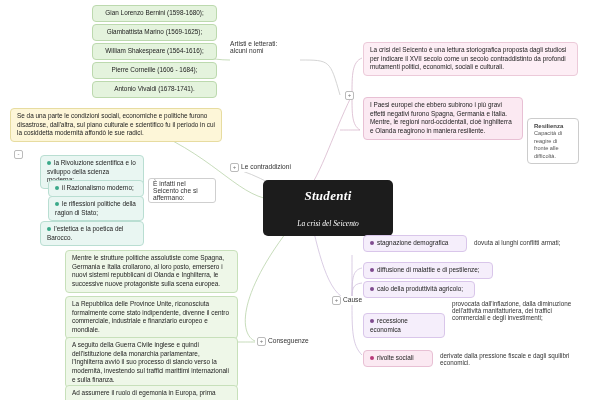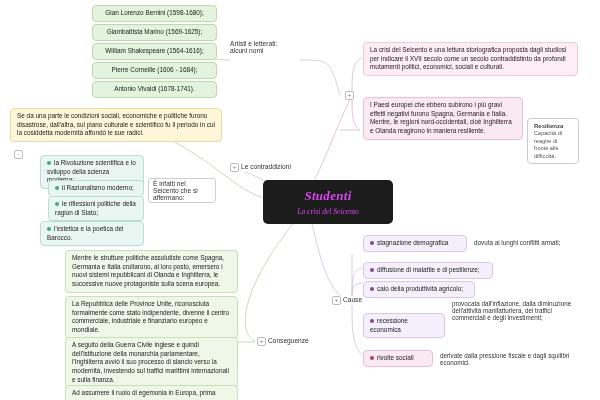--- a/index.html
+++ b/index.html
@@ -9,25 +9,25 @@
     position:relative;
   }
   .canvas{position:absolute;inset:0;}
   svg.links{position:absolute;left:0;top:0;width:600px;height:400px;pointer-events:none;}
   .node{position:absolute;box-sizing:border-box;}
   .box{
     border-radius:4px;border:1px solid #b9b9b9;
     padding:3px 6px;font-size:6.4px;line-height:1.35;color:#222;
   }
   .center{
-    position:absolute;background:#1c1c1c;color:#d946ef;border-radius:5px;
+    position:absolute;background:#1c1c1c;color:#ffffff;border-radius:5px;
     text-align:center;padding:8px 14px;
   }
   .center .t1{font-family:"Liberation Serif", serif;font-size:13px;font-style:italic;font-weight:bold;letter-spacing:.3px;}
-  .center .t2{font-family:"Liberation Serif", serif;font-size:7.5px;font-style:italic;margin-top:3px;}
+  .center .t2{font-family:"Liberation Serif", serif;font-size:7.5px;font-style:italic;margin-top:15px;}
   .lbl{position:absolute;font-size:6.6px;color:#333;background:#fff;padding:0 2px;}
   .lbl.boxy{border:1px solid #cfcfcf;border-radius:3px;background:#fff;padding:1px 4px;}
   .bullet{display:inline-block;width:4px;height:4px;border-radius:50%;margin-right:3px;vertical-align:middle;}
   .plus{position:absolute;width:7px;height:7px;border:1px solid #bbb;border-radius:2px;background:#fff;
         font-size:6px;line-height:6px;text-align:center;color:#777;}
   .green{background:#e4f3dd;border-color:#bcd9ae;}
   .greenl{background:#eef7e8;border-color:#c7e0ba;}
   .pinkish{background:#fdeef5;border-color:#eccad9;}
   .pink2{background:#fbe9f2;border-color:#e8c0d4;}
   .yellow{background:#fdf6d8;border-color:#e7dca0;}

